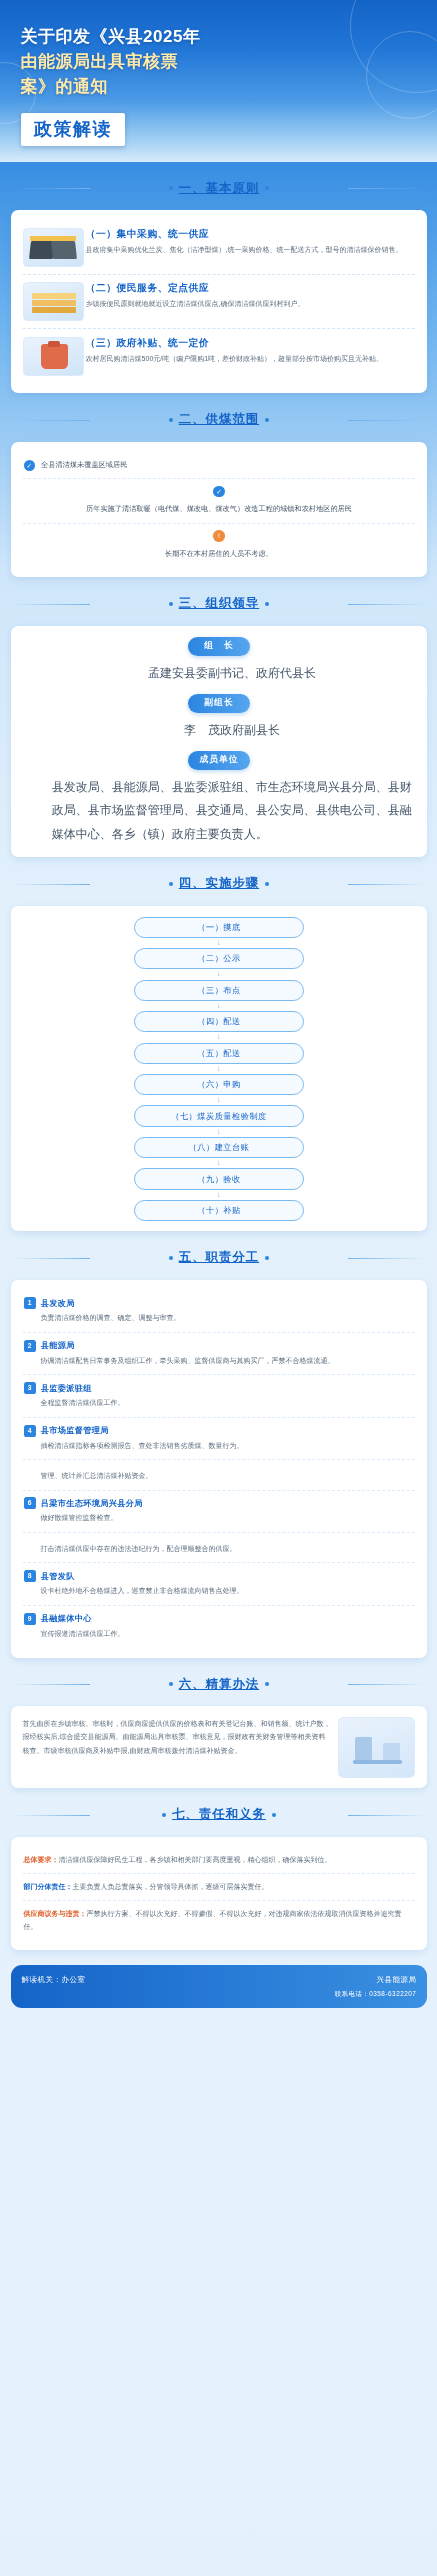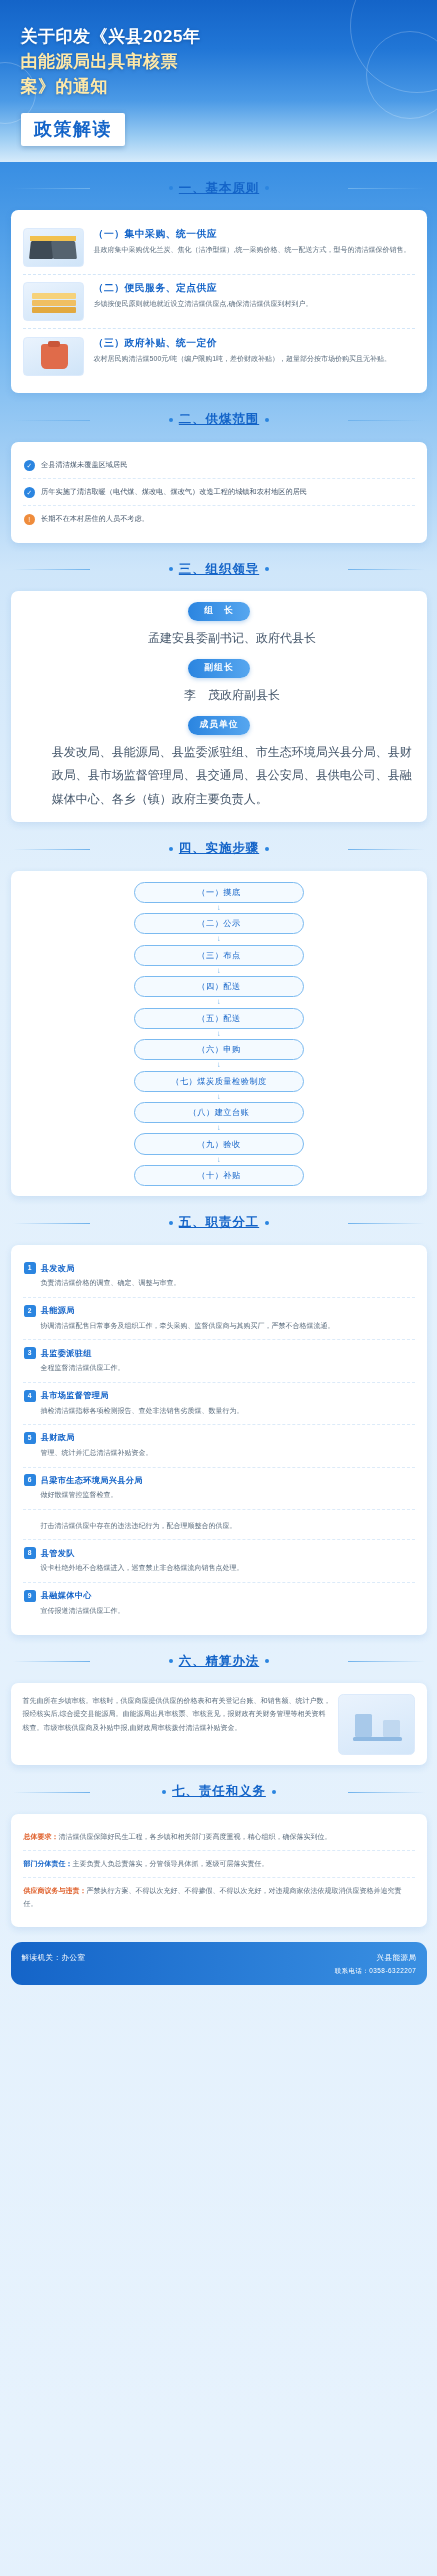--- a/index.html
+++ b/index.html
@@ -78,21 +78,21 @@
     display:inline-block; width:4.1px; height:4.1px; border-radius:50%;
     background:#2b85e0; margin:0 6.2px; vertical-align: middle;
   }
   .card {
     background: #ffffff;
     border-radius: 7.2px;
     box-shadow: 0 2.1px 7.2px rgba(32,110,190,.12);
     padding: 10.3px 11.3px;
   }
   
-  .s1-item { display: flex; align-items: flex-start; gap: 10px; padding: 7.2px 0; }
+  .s1-item { display: flex; align-items: flex-start; gap: 2px; padding: 7.2px 0; }
   .s1-item + .s1-item { border-top: 0.5px dashed #d3e6f8; }
   .s1-txt { flex: 1; }
   .s1-h {
     color: #1464c8; font-size: 9.8px; font-weight: bold; letter-spacing: 0.5px;
     margin-bottom: 3.1px;
   }
   .s1-p { color: #5a6c7d; font-size: 7px; line-height: 1.85; }
   .thumb {
     width: 61px; height: 39px; border-radius: 4.1px; flex: none;
     background: linear-gradient(160deg,#eaf3fd,#cfe4f8);
@@ -101,21 +101,21 @@
   }
   .coal { position:absolute; border-radius:1.5px; }
   .coal-a { width:24px;height:17.5px; background:#3e4a55; left:6.2px; bottom:7.2px; transform: skewX(-6deg);}
   .coal-b { width:24px;height:17.5px; background:#55636f; right:6.2px; bottom:7.2px; transform: skewX(6deg);}
   .coal-top { width:24px;height:5.2px;background:#f2c14e; position:absolute;}
   .paper { position:absolute; width:44px;height:6.2px;background:#f6d27a; left:8.2px; border-radius:1px;}
   .bag { position:absolute; width:27px;height:25px;background:#e06b4a; border-radius:3.1px 3.1px 5.2px 5.2px; left:17px; bottom:5.2px;}
   .bag:after{content:"";position:absolute;width:12.4px;height:5.2px;background:#c9563a;left:7.2px;top:-3.1px;border-radius:2.1px;}
   
   .s2-row { display: flex; align-items: center; gap: 6.2px; padding: 6.7px 1px; font-size: 7.2px; color: #44566a; line-height: 1.75;}
-  .s2-row + .s2-row { border-top: 0.5px dashed #dcebf9; }
+  .s2-row + .s2-row { border-top: 0.5px dashed #dcebf9; flex-direction: column; }
   .tick {
     flex: none; width: 11.3px; height: 11.3px; border-radius: 50%;
     background: #2b85e0; color: #fff; font-size: 6.7px; line-height: 11.3px; text-align: center;
   }
   .tick.warn { background: #ef8c3c; }
   
   .pill {
     display: block; margin: 0 auto 6.2px auto; width: 62px; text-align: center;
     background: linear-gradient(90deg,#2b85e0,#56a6ef); color:#fff;
     font-size: 8.8px; font-weight: bold; letter-spacing: 1px;
@@ -310,24 +310,20 @@
         <div class="duty-p">全程监督清洁煤供应工作。</div>
       </div>
       <div class="duty">
         <div class="duty-h">
             <div class="num">4</div>
             <div class="duty-t">县市场监督管理局</div>
           </div>
         <div class="duty-p">抽检清洁煤指标各项检测报告、查处非法销售劣质煤、数量行为。</div>
       </div>
       <div class="duty">
-        <div class="duty-h">
-            <div class="num">5</div>
-            <div class="duty-t">县财政局</div>
-          </div>
         <div class="duty-p">管理、统计并汇总清洁煤补贴资金。</div>
       </div>
       <div class="duty">
         <div class="duty-h">
             <div class="num">6</div>
             <div class="duty-t">吕梁市生态环境局兴县分局</div>
           </div>
         <div class="duty-p">做好散煤管控监督检查。</div>
       </div>
       <div class="duty">

